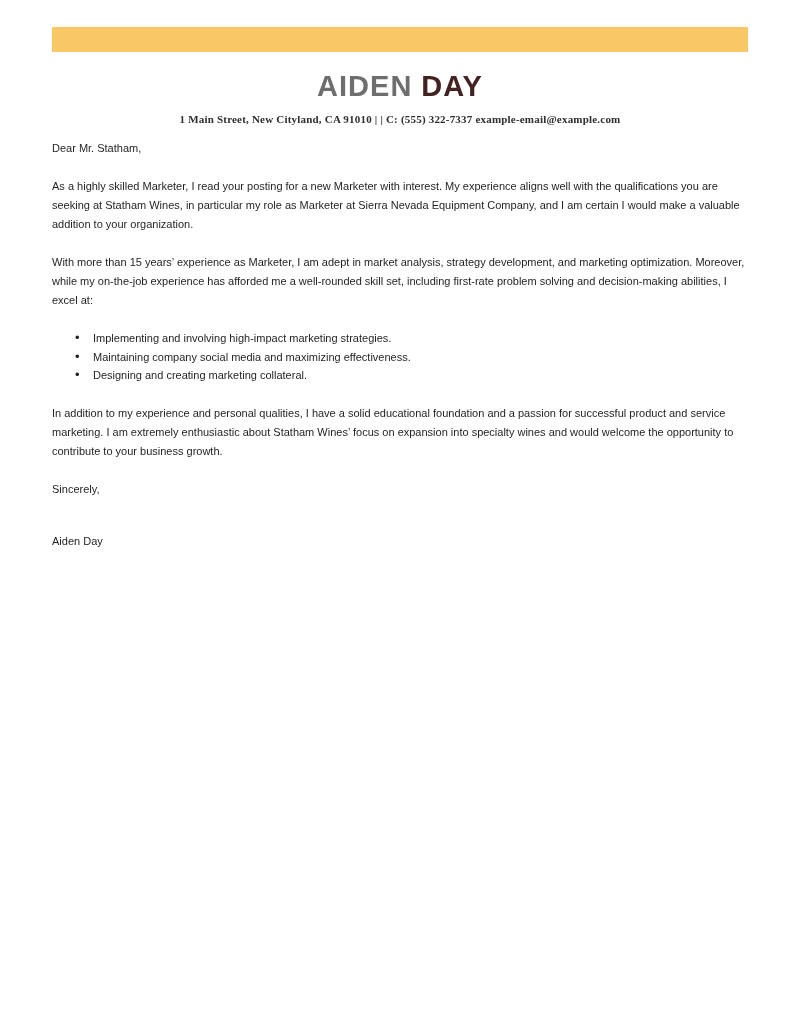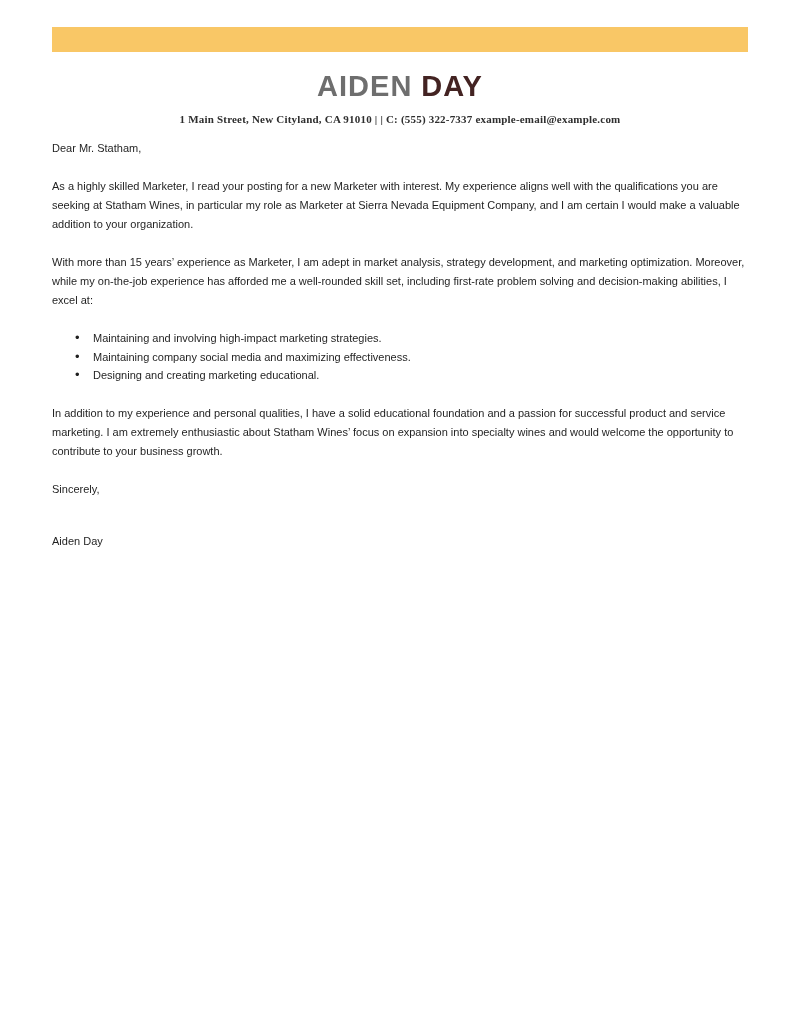--- a/index.html
+++ b/index.html
@@ -106,23 +106,23 @@
 
   <div class="letter">
 
     <p>Dear Mr. Statham,</p>
 
     <p>As a highly skilled Marketer, I read your posting for a new Marketer with interest. My experience aligns well with the qualifications you are seeking at Statham Wines, in particular my role as Marketer at Sierra Nevada Equipment Company, and I am certain I would make a valuable addition to your organization.</p>
 
     <p>With more than 15 years’ experience as Marketer, I am adept in market analysis, strategy development, and marketing optimization. Moreover, while my on-the-job experience has afforded me a well-rounded skill set, including first-rate problem solving and decision-making abilities, I excel at:</p>
 
     <ul>
-      <li>Maintaining and involving high-impact marketing strategies.</li>
+      <li>Implementing and involving high-impact marketing strategies.</li>
       <li>Maintaining company social media and maximizing effectiveness.</li>
-      <li>Designing and creating marketing educational.</li>
+      <li>Designing and creating marketing collateral.</li>
     </ul>
 
     <p>In addition to my experience and personal qualities, I have a solid educational foundation and a passion for successful product and service marketing. I am extremely enthusiastic about Statham Wines’ focus on expansion into specialty wines and would welcome the opportunity to contribute to your business growth.</p>
 
 
 
     <p>Sincerely,</p>
 
     <p class="signature">Aiden Day</p>
 

